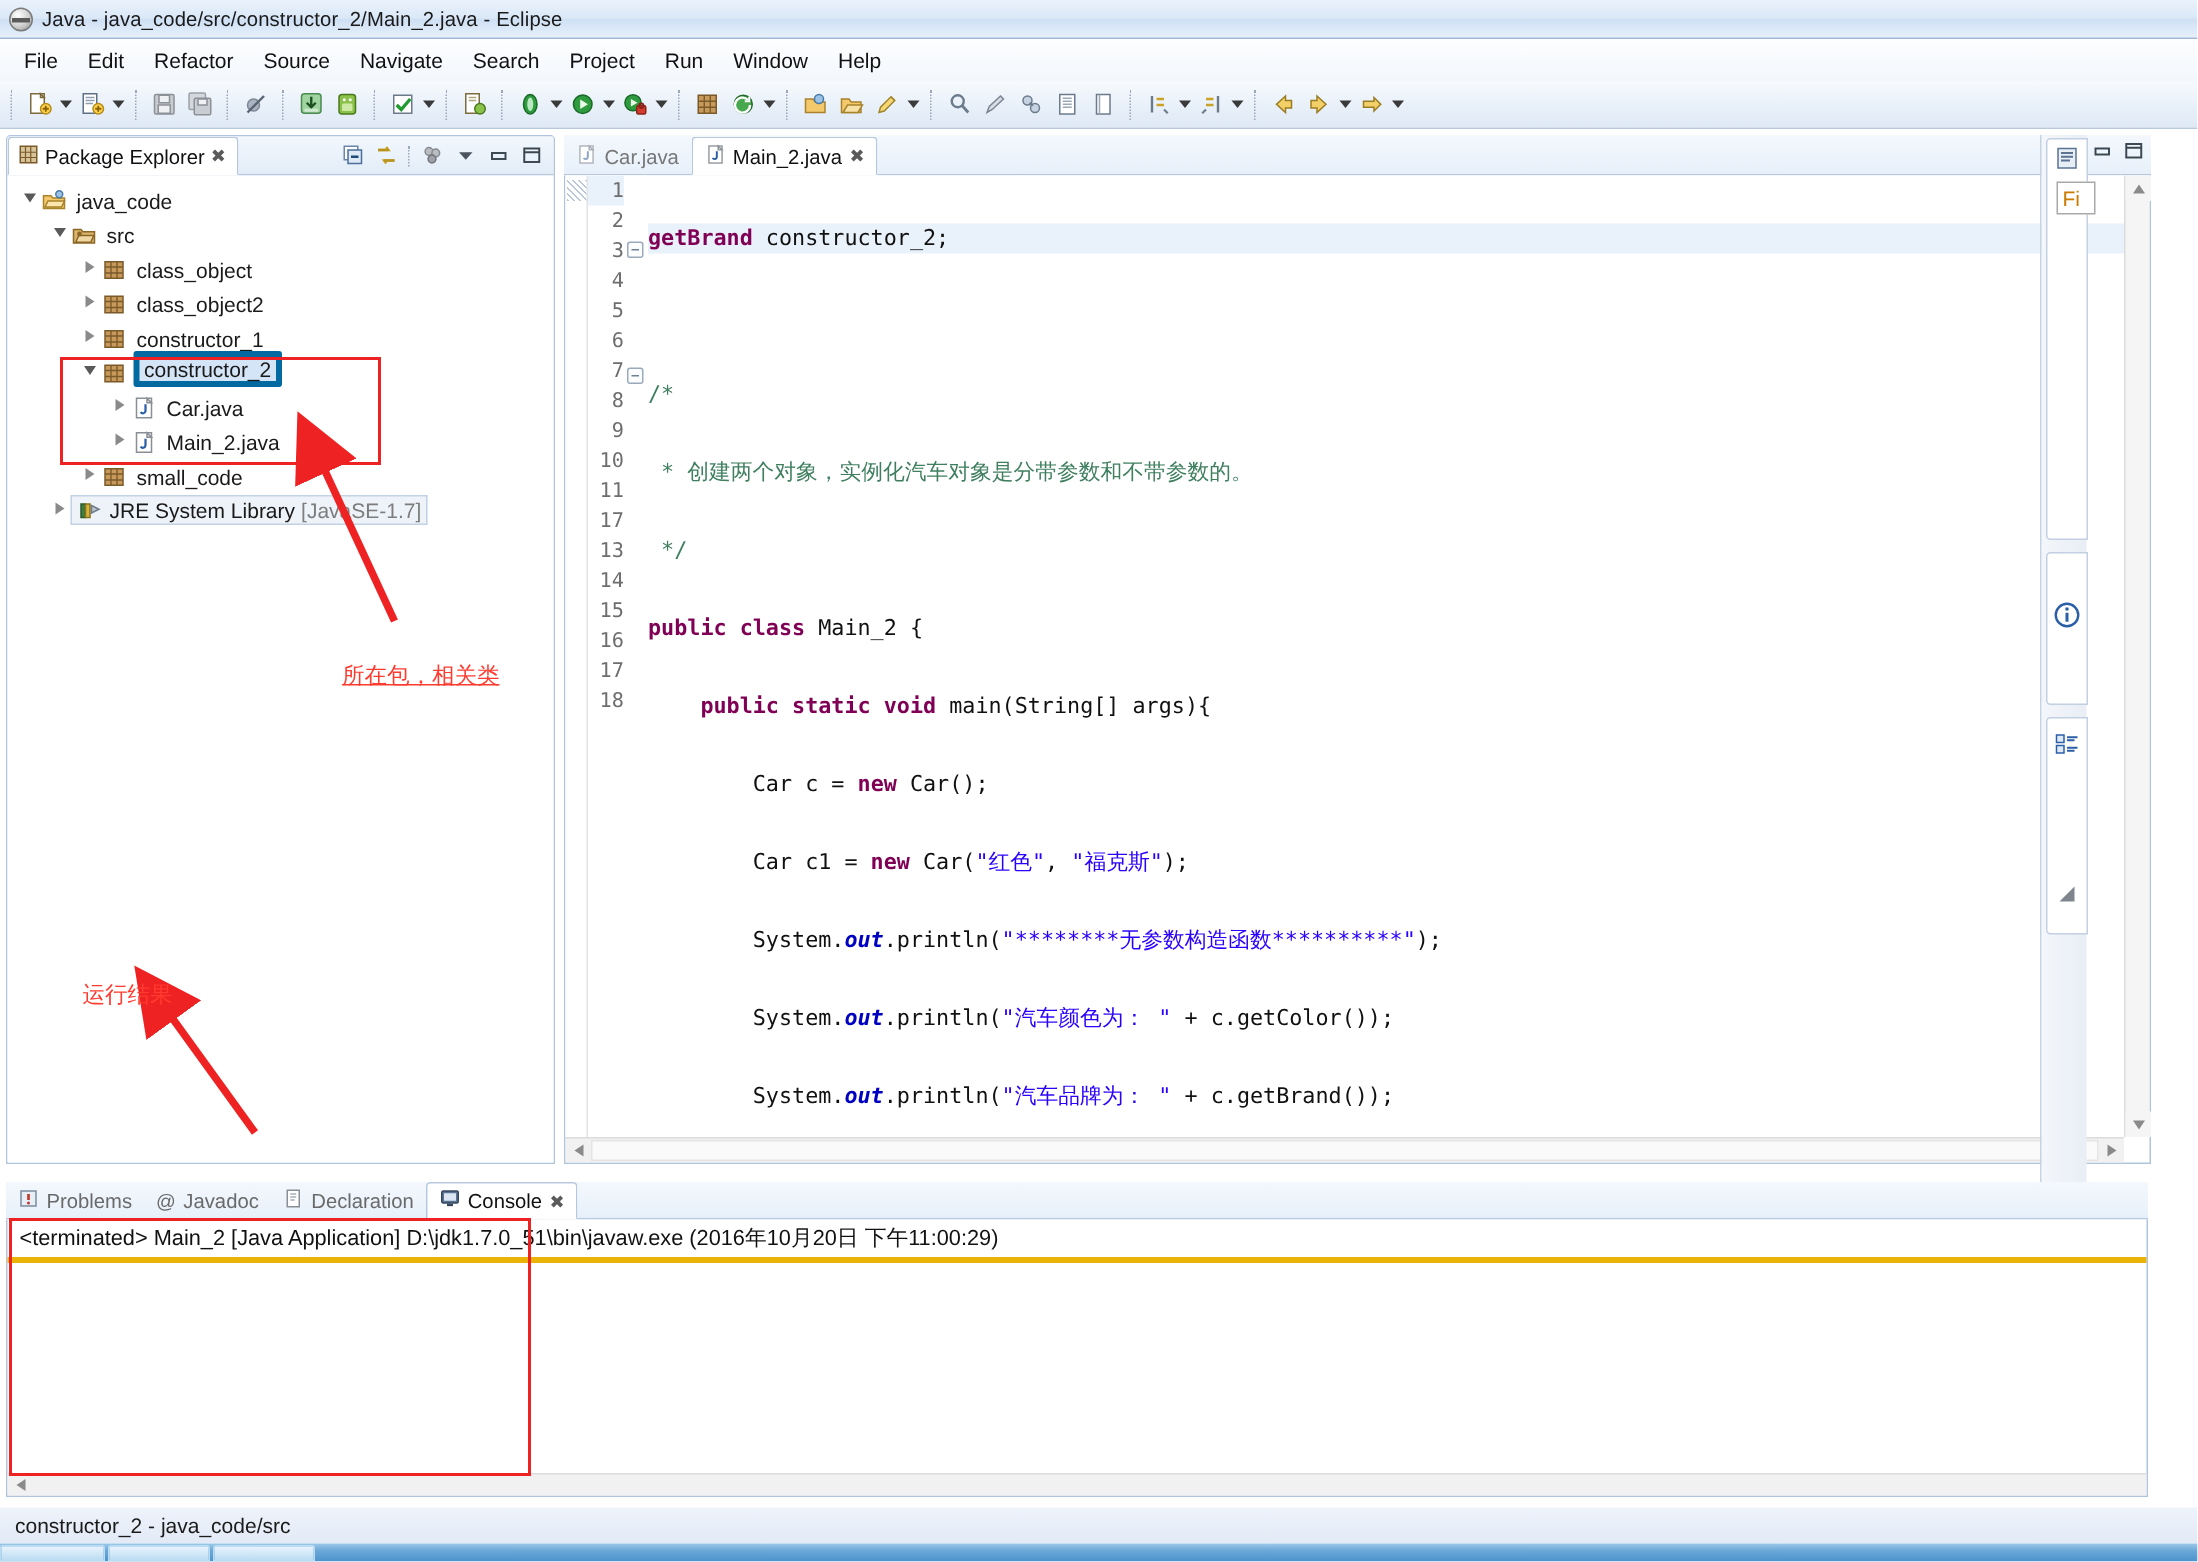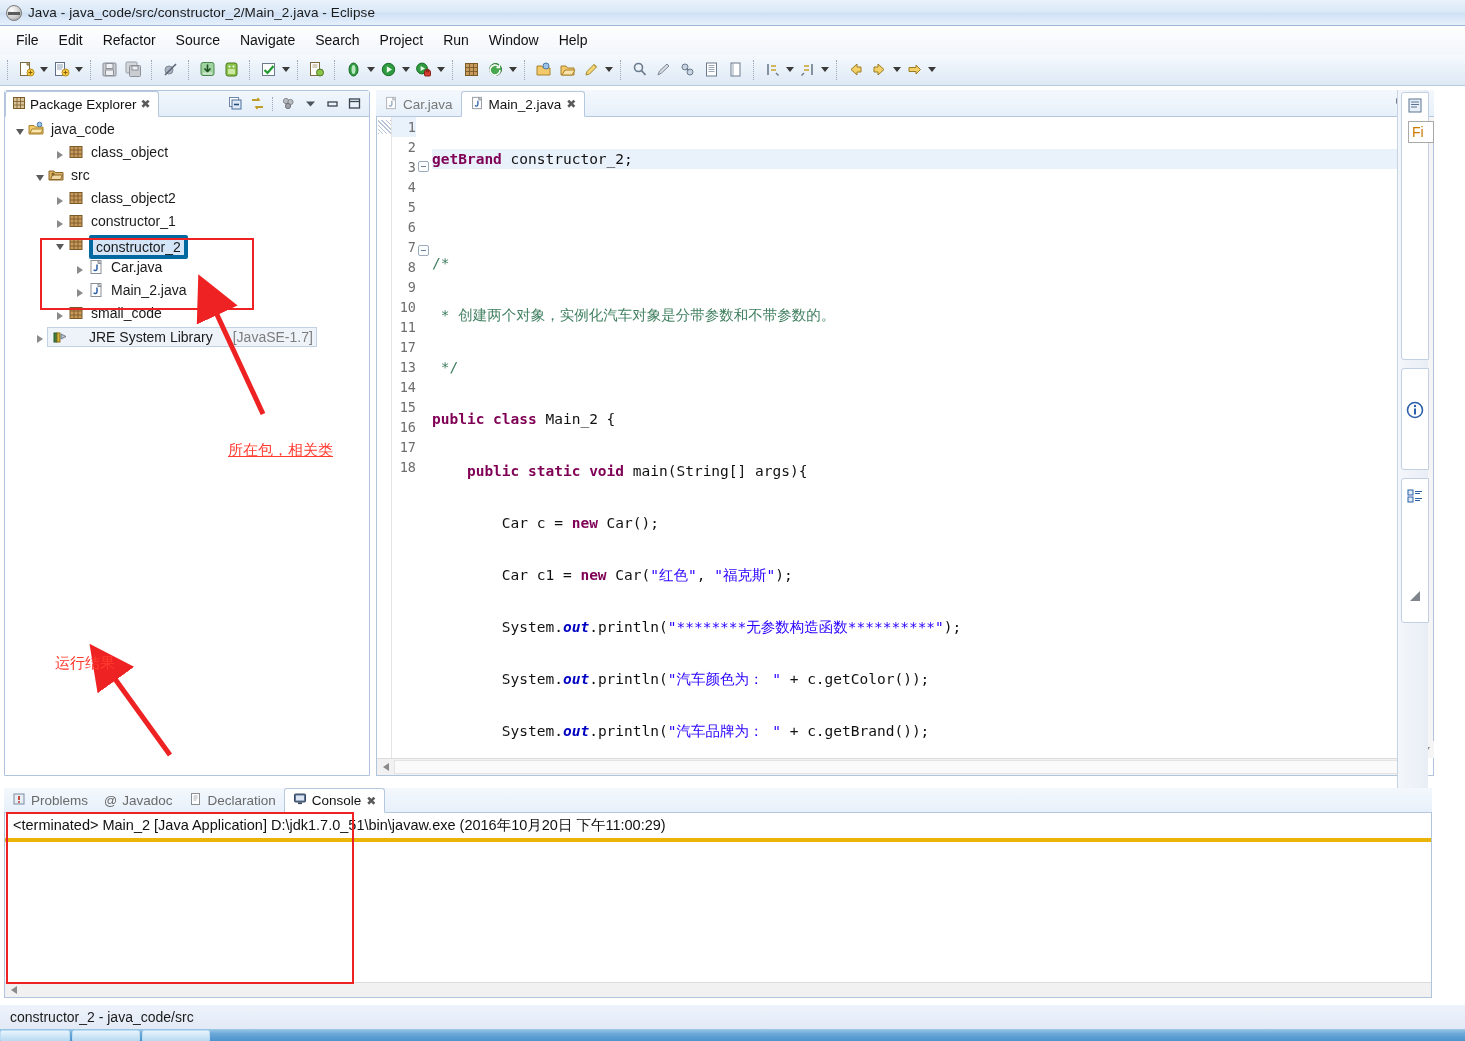--- a/index.html
+++ b/index.html
@@ -95,21 +95,21 @@
   }
   .view-toolbar {
     margin-left: auto; display: flex; align-items: center; gap: 2px; padding-right: 5px;
   }
   .vt-btn { width: 20px; height: 20px; display: flex; align-items: center; justify-content: center; }
   .pkg-tree {
     position: absolute; top: 26px; left: 0; right: 0; bottom: 0;
     background: #fff; overflow: hidden; padding-top: 3px;
   }
   .tnode {
-    display: flex; align-items: flex-start; height: 23px; font-size: 14px; color: #1a1a1a;
+    display: flex; align-items: flex-end; height: 23px; font-size: 14px; color: #1a1a1a;
     white-space: nowrap; position: relative;
   }
   .tw { width: 14px; height: 23px; display: flex; align-items: center; justify-content: center; flex: 0 0 auto; }
   .arrow-c, .arrow-e {
     width: 0; height: 0; border-style: solid;
   }
   .arrow-c { border-width: 4.5px 0 4.5px 6px; border-color: transparent transparent transparent #8a8a8a; }
   .arrow-e { border-width: 6px 4.5px 0 4.5px; border-color: #5a5a5a transparent transparent transparent; }
   .ticon { width: 18px; height: 18px; flex: 0 0 auto; margin-right: 4px; display:flex; align-items:center; justify-content:center;}
   .tlabel { padding: 1px 2px; }
@@ -211,21 +211,20 @@
     position: absolute; top: 0; width: 17px; height: 16px; display:flex; align-items:center; justify-content:center;
   }
   .hs-l { left: 0; } .hs-r { right: 0; }
   .hs-track { position:absolute; left:17px; right:17px; top:1px; bottom:1px; background:#fafafa; border:1px solid #e4e4e4;}
 
   
   .right-trim {
     position: absolute; left: 1360px; top: 90px; width: 31px; height: 700px;
     background: linear-gradient(to right,#f3f6fa,#e9eef6);
     border-left: 1px solid #c6d3e3;
-    margin-left: 37px;
   }
   .trim-panel {
     position: absolute; left: 3px; width: 28px;
     background: #fff; border: 1px solid #c2d0e2; border-radius: 3px 0 0 3px;
   }
   .trim-icon { width: 24px; height: 22px; display:flex; align-items:center; justify-content:center; margin: 2px auto 0; }
   .trim-fi {
     margin: 4px 2px 0 6px; border: 1px solid #a9a9a9; background:#fff; height: 22px; width: 26px;
     font-size: 14px; color: #cc7a00; display:flex; align-items:center; padding-left:3px; overflow:hidden;
   }
@@ -606,33 +605,20 @@
           <span class="ticon">
             <svg width="16" height="16" viewBox="0 0 16 16">
                 <path d="M1 4.5h5l1.2 1.5H15V13H1z" fill="#f3c96b" stroke="#a8832c"></path>
                 <path d="M2 12l2-4h11l-2 4z" fill="#fbe6ae" stroke="#a8832c"></path>
                 <circle cx="11.5" cy="3.5" r="2.3" fill="#9bc3e8" stroke="#4b7aa8"></circle>
               </svg>
           </span>
           <span class="tlabel">java_code</span>
         </div>
 
-        <div class="tnode" style="padding-left:48px;">
-          <span class="tw">
-              <i class="arrow-c"></i>
-            </span>
-          <span class="ticon">
-            <svg width="16" height="16" viewBox="0 0 16 16">
-                <rect x="2" y="2.5" width="12" height="11" fill="#c79a5b" stroke="#7b5a2a"></rect>
-                <path d="M2 6h12M2 10h12M6 2.5v11M10 2.5v11" stroke="#7b5a2a" stroke-width="0.9"></path>
-              </svg>
-          </span>
-          <span class="tlabel">class_object</span>
-        </div>
-
         <div class="tnode" style="padding-left:28px;">
           <span class="tw">
               <i class="arrow-e"></i>
             </span>
           <span class="ticon">
             <svg width="16" height="16" viewBox="0 0 16 16">
                 <path d="M1 4h5l1.2 1.5H15V13H1z" fill="#dcb46a" stroke="#8a6726"></path>
                 <path d="M2.5 12.5l2-4.5h10l-2 4.5z" fill="#f0d8a4" stroke="#8a6726"></path>
                 <circle cx="5" cy="7" r="1.6" fill="#8a6726"></circle>
               </svg>
@@ -643,20 +629,33 @@
         <div class="tnode" style="padding-left:48px;">
           <span class="tw">
               <i class="arrow-c"></i>
             </span>
           <span class="ticon">
             <svg width="16" height="16" viewBox="0 0 16 16">
                 <rect x="2" y="2.5" width="12" height="11" fill="#c79a5b" stroke="#7b5a2a"></rect>
                 <path d="M2 6h12M2 10h12M6 2.5v11M10 2.5v11" stroke="#7b5a2a" stroke-width="0.9"></path>
               </svg>
           </span>
+          <span class="tlabel">class_object</span>
+        </div>
+
+        <div class="tnode" style="padding-left:48px;">
+          <span class="tw">
+              <i class="arrow-c"></i>
+            </span>
+          <span class="ticon">
+            <svg width="16" height="16" viewBox="0 0 16 16">
+                <rect x="2" y="2.5" width="12" height="11" fill="#c79a5b" stroke="#7b5a2a"></rect>
+                <path d="M2 6h12M2 10h12M6 2.5v11M10 2.5v11" stroke="#7b5a2a" stroke-width="0.9"></path>
+              </svg>
+          </span>
           <span class="tlabel">class_object2</span>
         </div>
 
         <div class="tnode" style="padding-left:48px;">
           <span class="tw">
               <i class="arrow-c"></i>
             </span>
           <span class="ticon">
             <svg width="16" height="16" viewBox="0 0 16 16">
                 <rect x="2" y="2.5" width="12" height="11" fill="#c79a5b" stroke="#7b5a2a"></rect>
@@ -717,21 +716,21 @@
                 <path d="M2 6h12M2 10h12M6 2.5v11M10 2.5v11" stroke="#7b5a2a" stroke-width="0.9"></path>
               </svg>
           </span>
           <span class="tlabel">small_code</span>
         </div>
 
         <div class="tnode" style="padding-left:28px;">
           <span class="tw">
               <i class="arrow-c"></i>
             </span>
-          <span class="tlabel lib-sel" style="display:flex;align-items:center;gap:20px;">
+          <span class="tlabel lib-sel" style="display:flex;align-items:center;gap:4px;">
             <span class="ticon" style="margin-right:0;">
               <svg width="16" height="16" viewBox="0 0 16 16">
                   <rect x="2" y="4" width="3" height="9" fill="#3f7f3f" stroke="#2a5a2a"></rect>
                   <rect x="5" y="4" width="3" height="9" fill="#d8b23a" stroke="#8a711c"></rect>
                   <path d="M9 5l5 2.5-5 2.5z" fill="#b9c3cd" stroke="#6f7c89"></path>
                 </svg>
             </span>
             <span>JRE System Library</span>
             <span class="dim"> [JavaSE-1.7]</span>
           </span>

